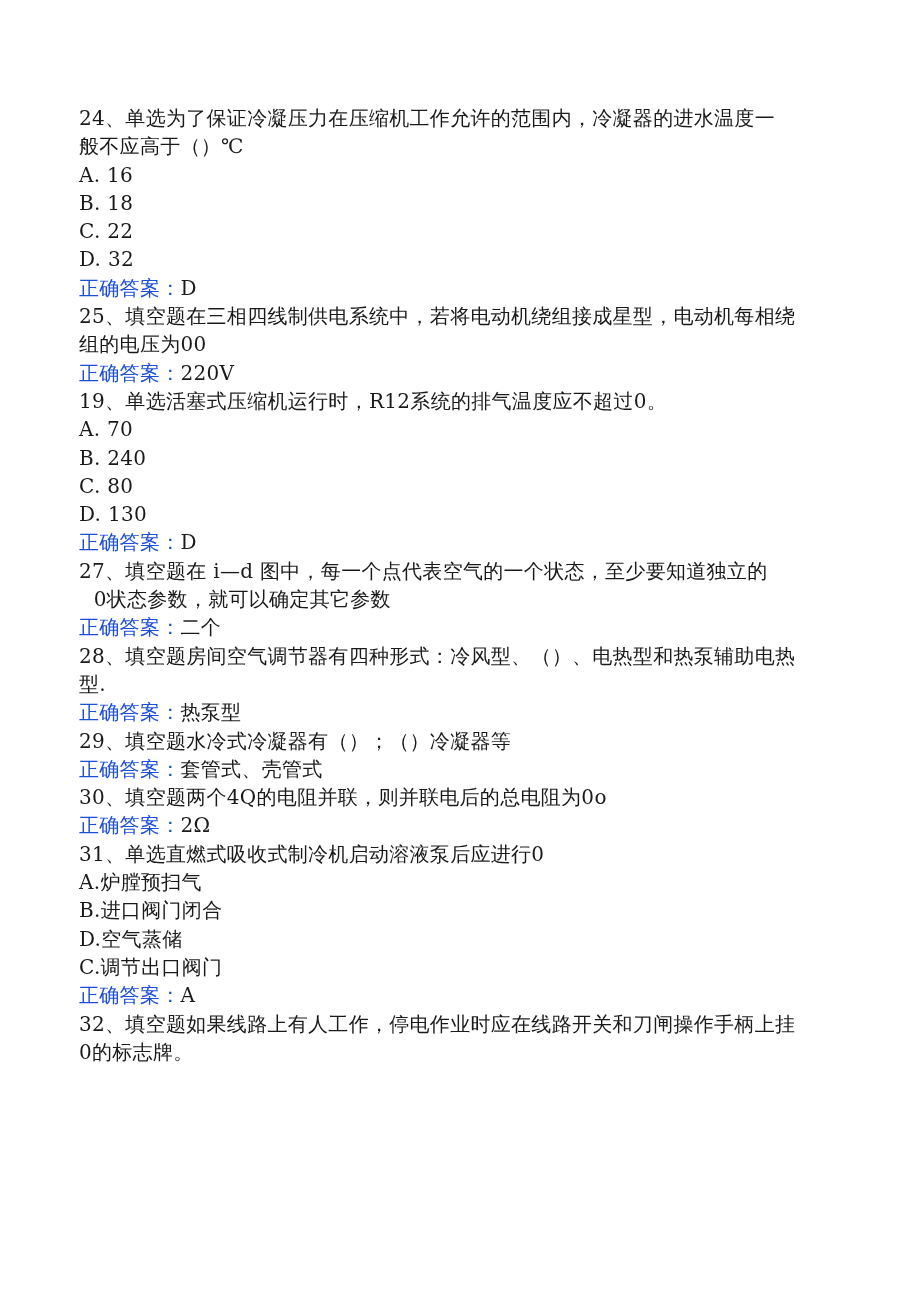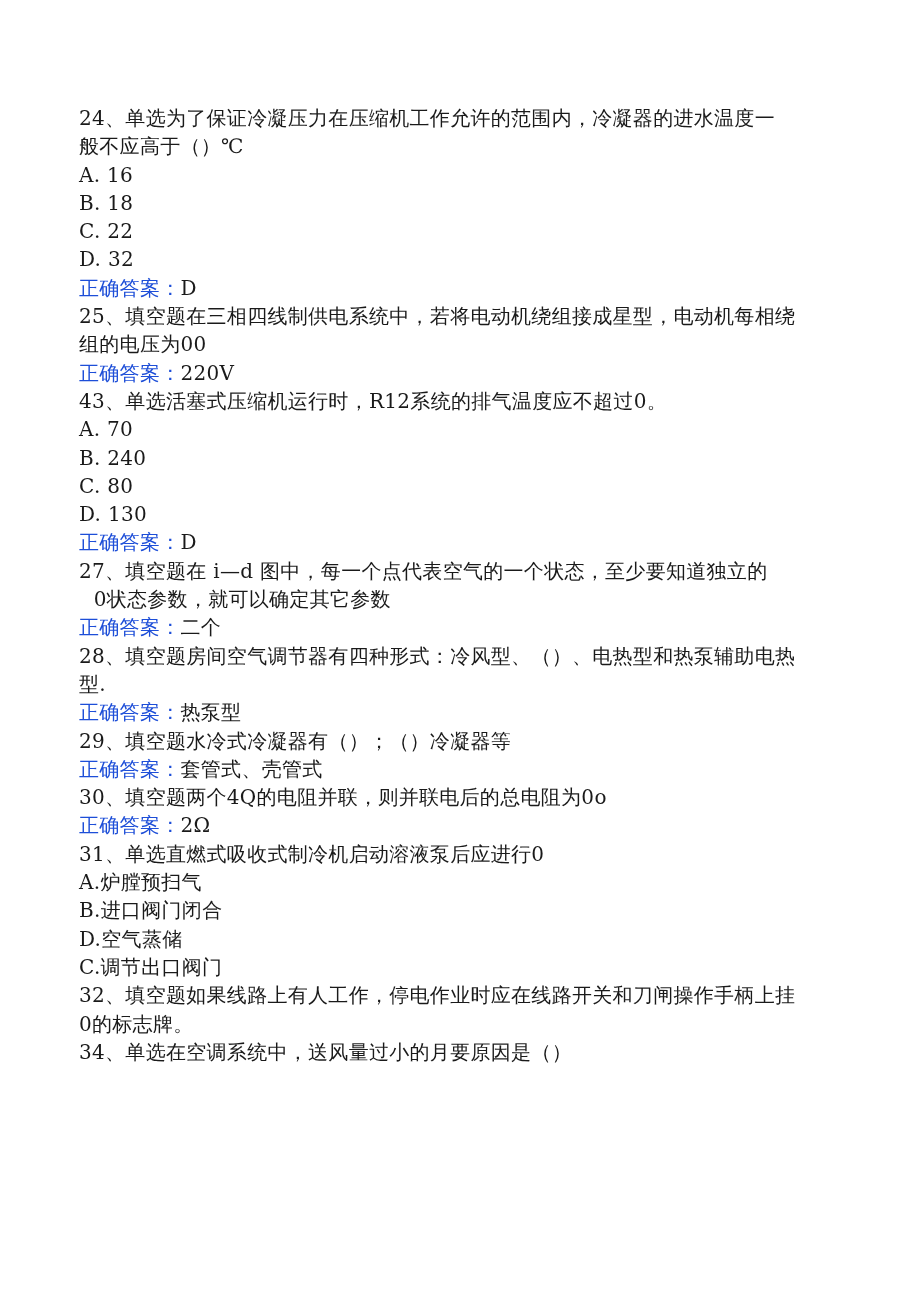--- a/index.html
+++ b/index.html
@@ -50,21 +50,21 @@
     <div class="line"><span class="answer-label">正确答案：</span><span class="answer-value">D</span></div>
   </div>
 
   <div>
     <div class="line">25、填空题在三相四线制供电系统中，若将电动机绕组接成星型，电动机每相绕</div>
     <div class="line">组的电压为00</div>
     <div class="line"><span class="answer-label">正确答案：</span><span class="answer-value">220V</span></div>
   </div>
 
   <div>
-    <div class="line">43、单选活塞式压缩机运行时，R12系统的排气温度应不超过0。</div>
+    <div class="line">19、单选活塞式压缩机运行时，R12系统的排气温度应不超过0。</div>
     <div class="line">A. 70</div>
     <div class="line">B. 240</div>
     <div class="line">C. 80</div>
     <div class="line">D. 130</div>
     <div class="line"><span class="answer-label">正确答案：</span><span class="answer-value">D</span></div>
   </div>
 
   <div>
     <div class="line">27、填空题在 i—d 图中，每一个点代表空气的一个状态，至少要知道独立的</div>
     <div class="line" style="white-space: pre; margin-left: 8px;"> 0状态参数，就可以确定其它参数</div>
@@ -86,25 +86,23 @@
     <div class="line">30、填空题两个4Q的电阻并联，则并联电后的总电阻为0o</div>
     <div class="line"><span class="answer-label">正确答案：</span><span class="answer-value">2Ω</span></div>
   </div>
 
   <div>
     <div class="line">31、单选直燃式吸收式制冷机启动溶液泵后应进行0</div>
     <div class="line">A.炉膛预扫气</div>
     <div class="line">B.进口阀门闭合</div>
     <div class="line">D.空气蒸储</div>
     <div class="line">C.调节出口阀门</div>
+    <div class="line"><span class="answer-label">正确答案：</span><span class="answer-value">A</span></div>
   </div>
 
   <div>
     <div class="line">32、填空题如果线路上有人工作，停电作业时应在线路开关和刀闸操作手柄上挂</div>
     <div class="line">0的标志牌。</div>
   </div>
 
 
-  <div>
-    <div class="line">34、单选在空调系统中，送风量过小的月要原因是（）</div>
-  </div>
 
 </div>
 
 </body></html>

